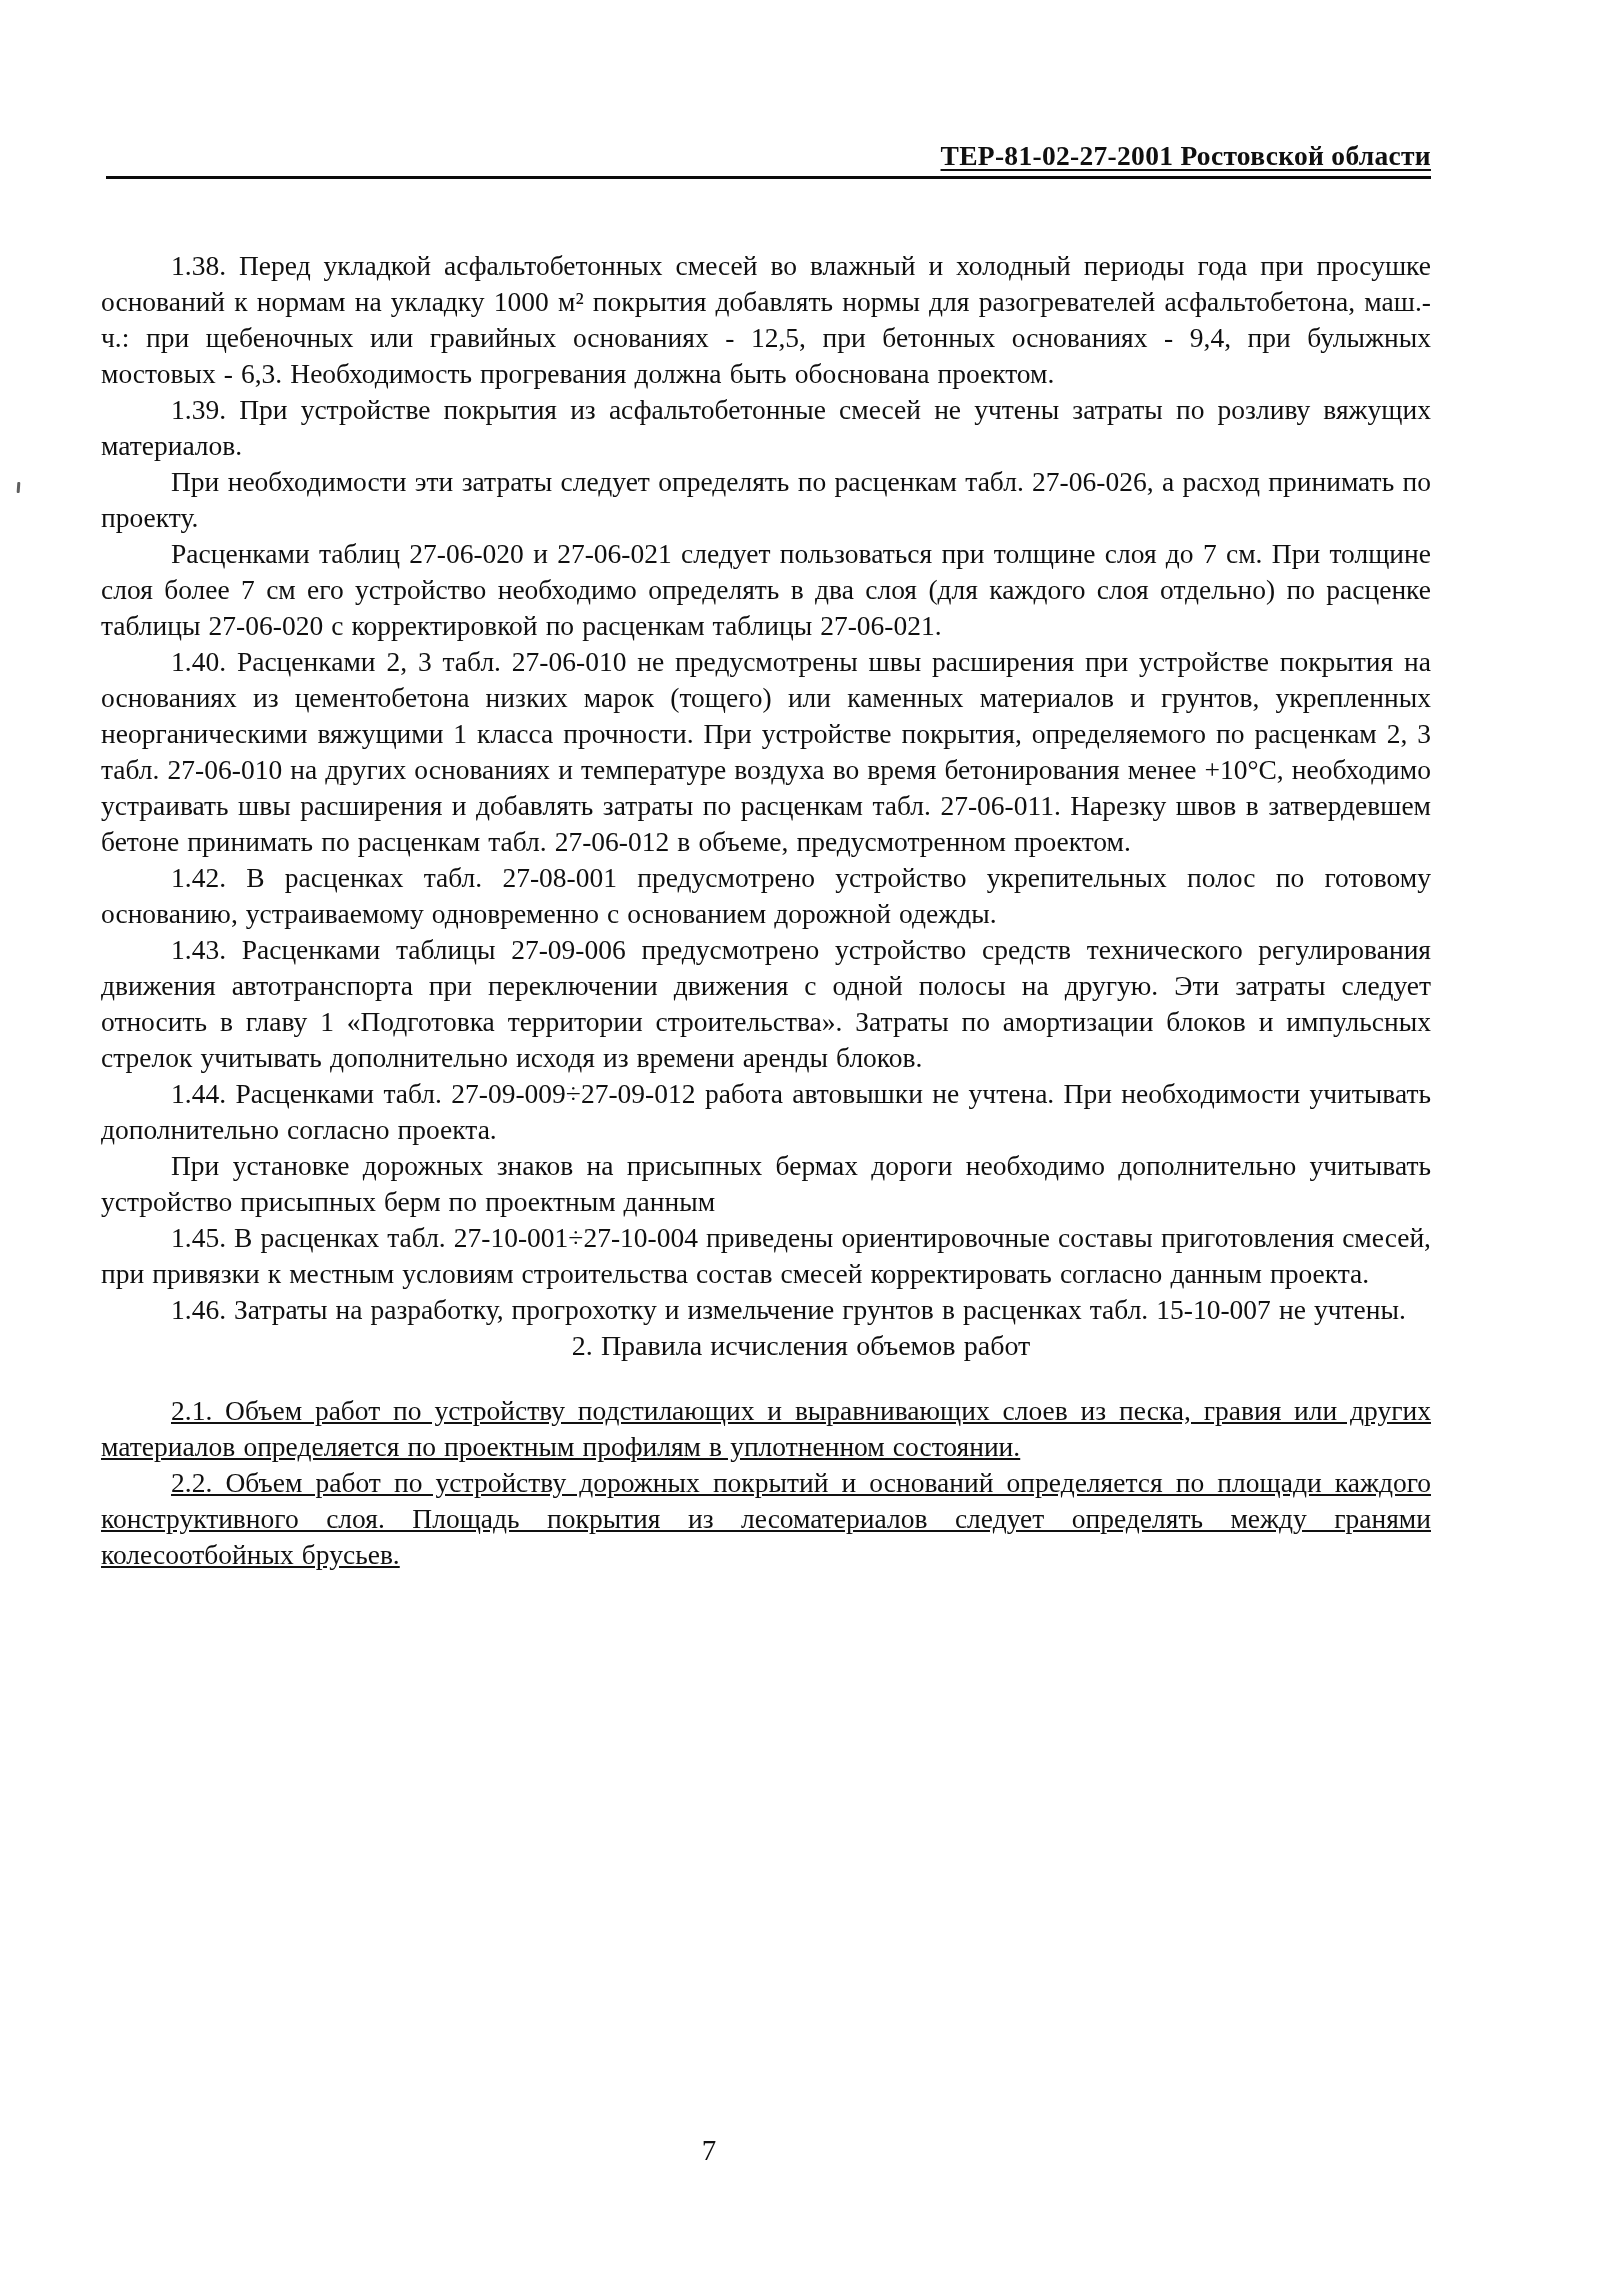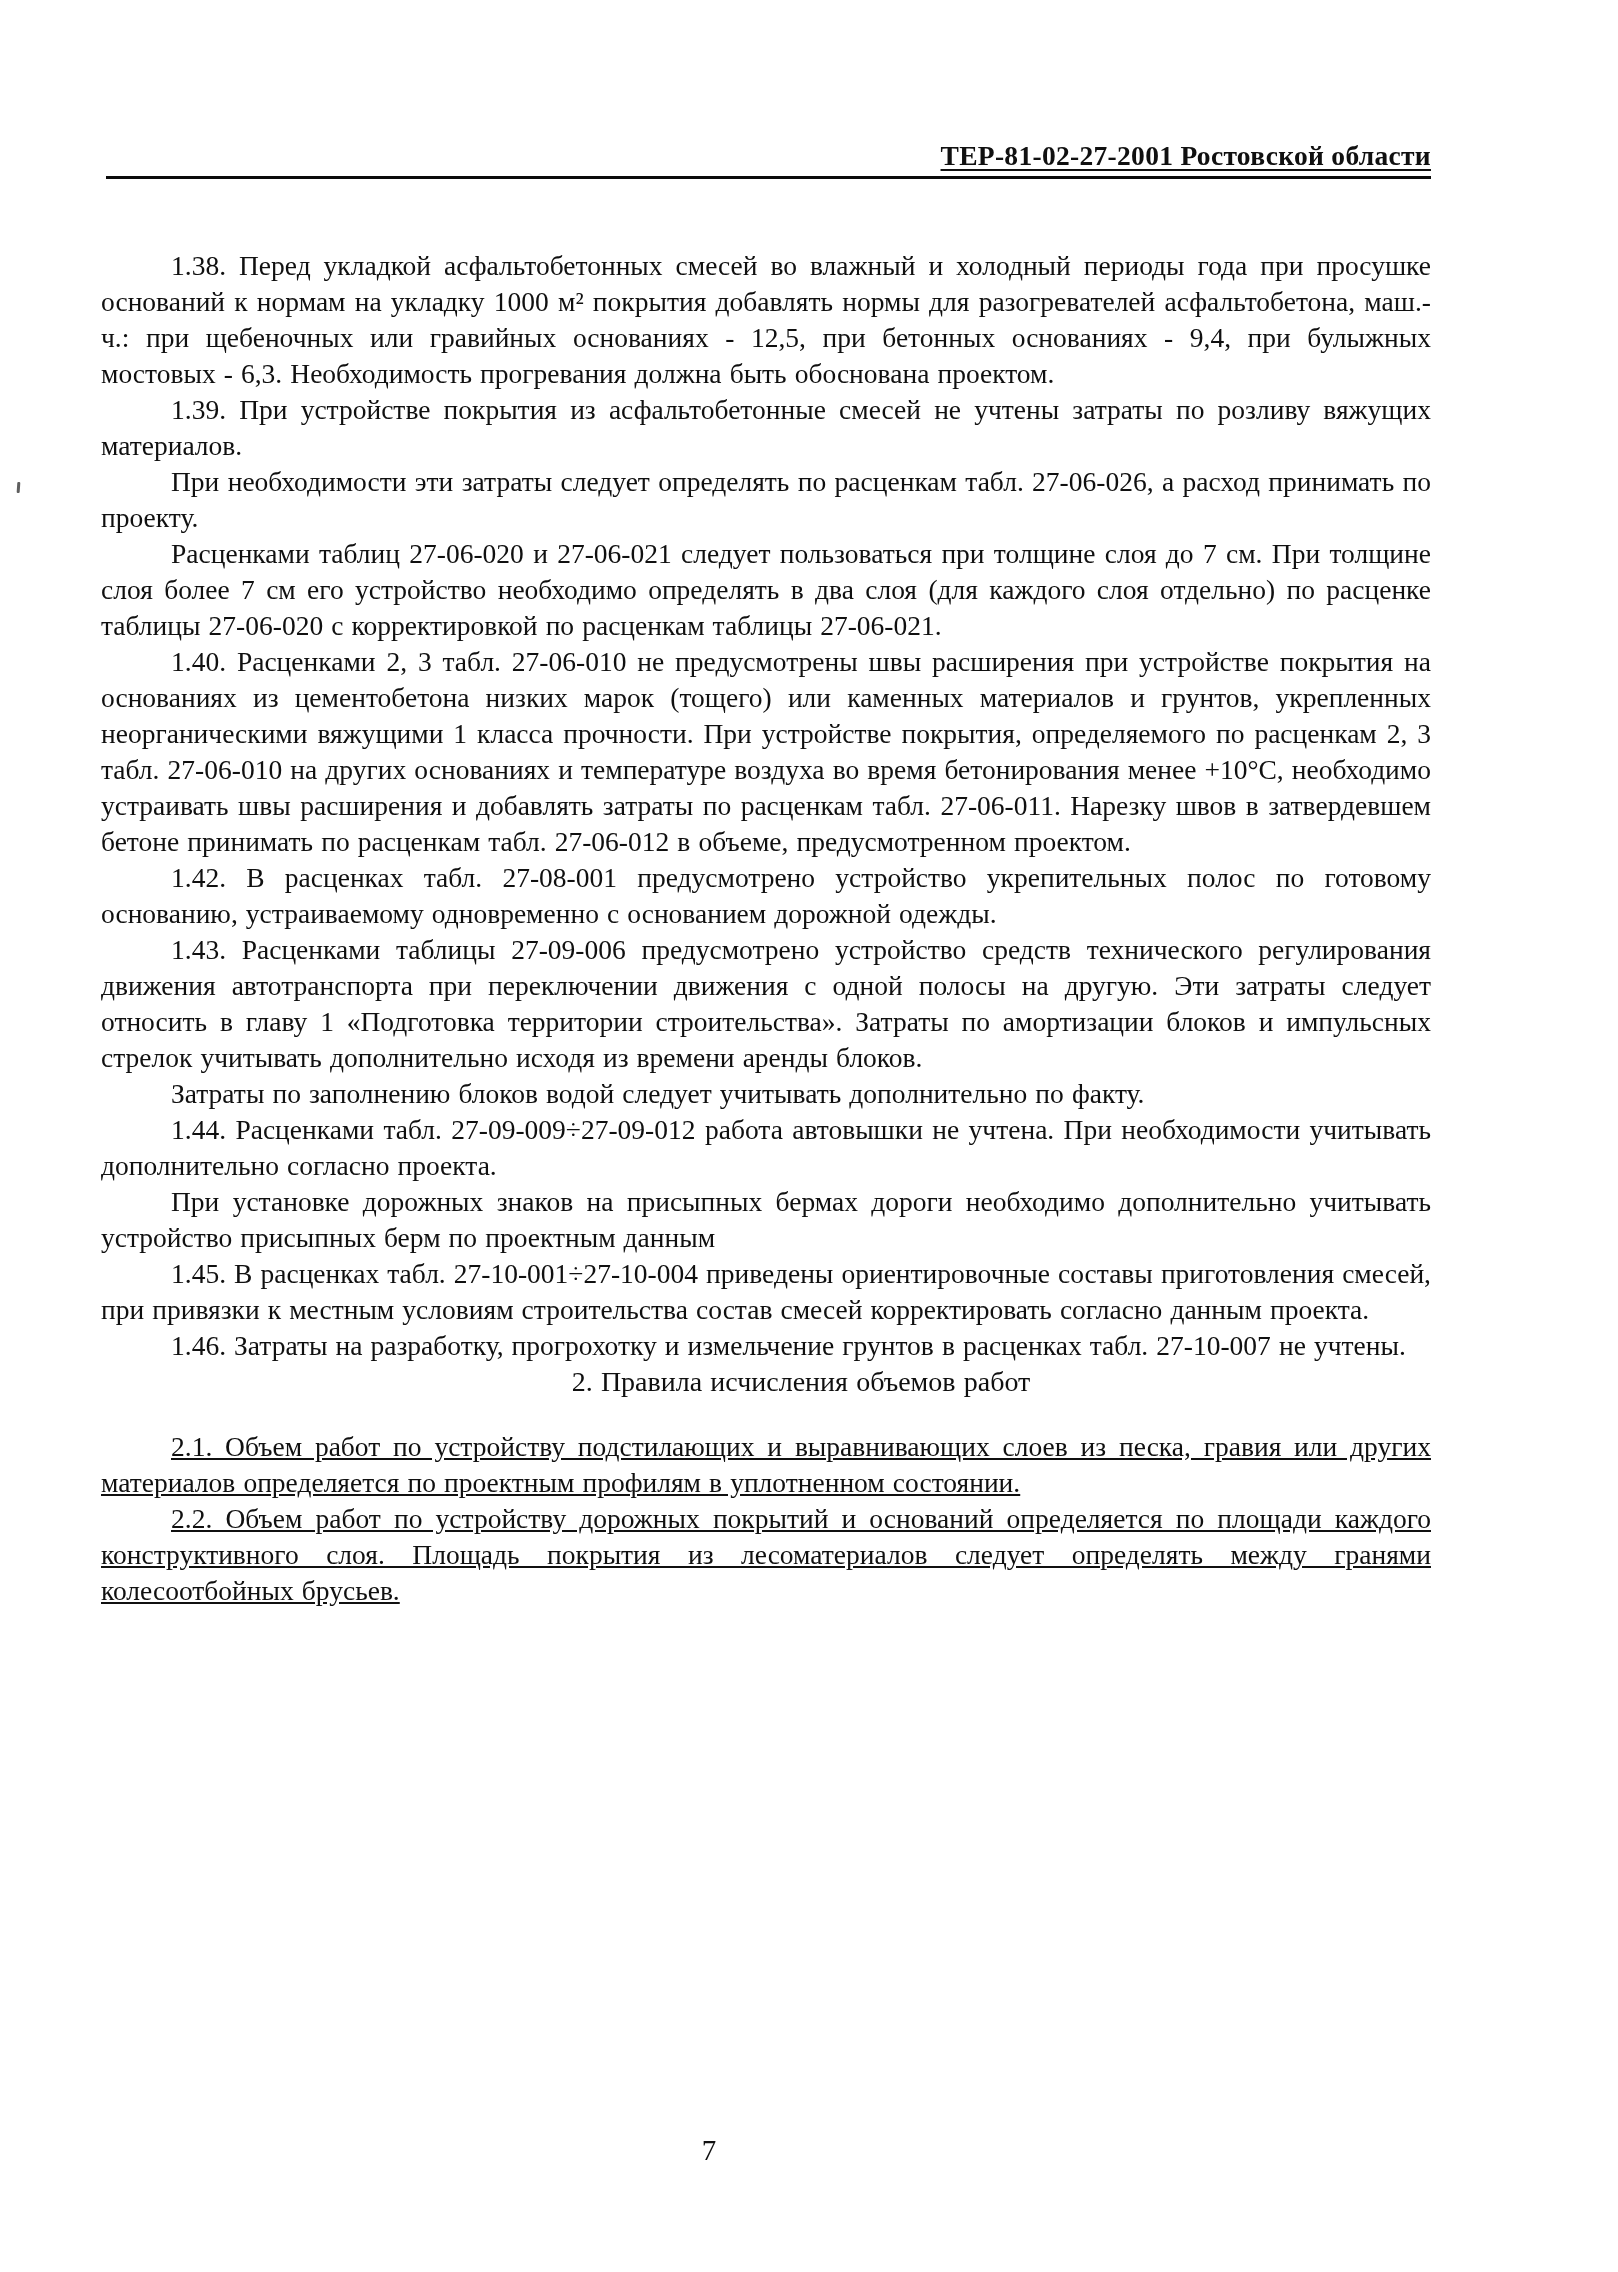--- a/index.html
+++ b/index.html
@@ -100,25 +100,24 @@
 
   <div class="text-body">
 
     <p>1.38. Перед укладкой асфальтобетонных смесей во влажный и холодный периоды года при просушке оснований к нормам на укладку 1000 м² покрытия добавлять нормы для разогревателей асфальтобетона, маш.-ч.: при щебеночных или гравийных основаниях - 12,5, при бетонных основаниях - 9,4, при булыжных мостовых - 6,3. Необходимость прогревания должна быть обоснована проектом.</p>
     <p>1.39. При устройстве покрытия из асфальтобетонные смесей не учтены затраты по розливу вяжущих материалов.</p>
     <p>При необходимости эти затраты следует определять по расценкам табл. 27-06-026, а расход принимать по проекту.</p>
     <p>Расценками таблиц 27-06-020 и 27-06-021 следует пользоваться при толщине слоя до 7 см. При толщине слоя более 7 см его устройство необходимо определять в два слоя (для каждого слоя отдельно) по расценке таблицы 27-06-020 с корректировкой по расценкам таблицы 27-06-021.</p>
     <p>1.40. Расценками 2, 3 табл. 27-06-010 не предусмотрены швы расширения при устройстве покрытия на основаниях из цементобетона низких марок (тощего) или каменных материалов и грунтов, укрепленных неорганическими вяжущими 1 класса прочности. При устройстве покрытия, определяемого по расценкам 2, 3 табл. 27-06-010 на других основаниях и температуре воздуха во время бетонирования менее +10°С, необходимо устраивать швы расширения и добавлять затраты по расценкам табл. 27-06-011. Нарезку швов в затвердевшем бетоне принимать по расценкам табл. 27-06-012 в объеме, предусмотренном проектом.</p>
     <p>1.42. В расценках табл. 27-08-001 предусмотрено устройство укрепительных полос по готовому основанию, устраиваемому одновременно с основанием дорожной одежды.</p>
     <p>1.43. Расценками таблицы 27-09-006 предусмотрено устройство средств технического регулирования движения автотранспорта при переключении движения с одной полосы на другую. Эти затраты следует относить в главу 1 «Подготовка территории строительства». Затраты по амортизации блоков и импульсных стрелок учитывать дополнительно исходя из времени аренды блоков.</p>
-    <p>Затраты по заполнению блоков водой следует учитывать дополнительно по факту.</p>
     <p>1.44. Расценками табл. 27-09-009÷27-09-012 работа автовышки не учтена. При необходимости учитывать дополнительно согласно проекта.</p>
     <p>При установке дорожных знаков на присыпных бермах дороги необходимо дополнительно учитывать устройство присыпных берм по проектным данным</p>
     <p>1.45. В расценках табл. 27-10-001÷27-10-004 приведены ориентировочные составы приготовления смесей, при привязки к местным условиям строительства состав смесей корректировать согласно данным проекта.</p>
-    <p>1.46. Затраты на разработку, прогрохотку и измельчение грунтов в расценках табл. 27-10-007 не учтены.</p>
+    <p>1.46. Затраты на разработку, прогрохотку и измельчение грунтов в расценках табл. 15-10-007 не учтены.</p>
 
     <p class="section-heading">2. Правила исчисления объемов работ</p>
 
     <div class="rules-block">
       <p>2.1. Объем работ по устройству подстилающих и выравнивающих слоев из песка, гравия или других материалов определяется по проектным профилям в уплотненном состоянии.</p>
       <p>2.2. Объем работ по устройству дорожных покрытий и оснований определяется по площади каждого конструктивного слоя. Площадь покрытия из лесоматериалов следует определять между гранями колесоотбойных брусьев.</p>
     </div>
 
   </div>
 

